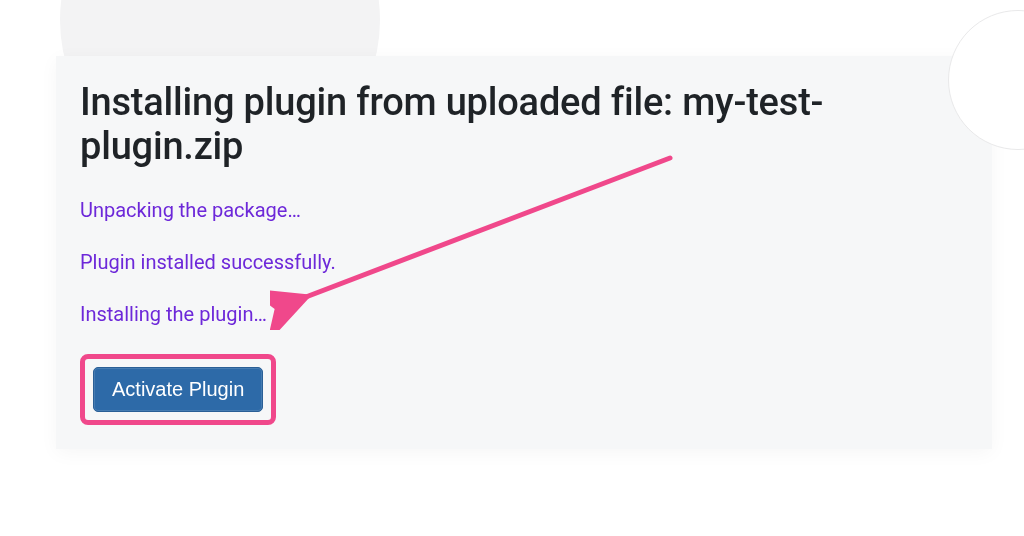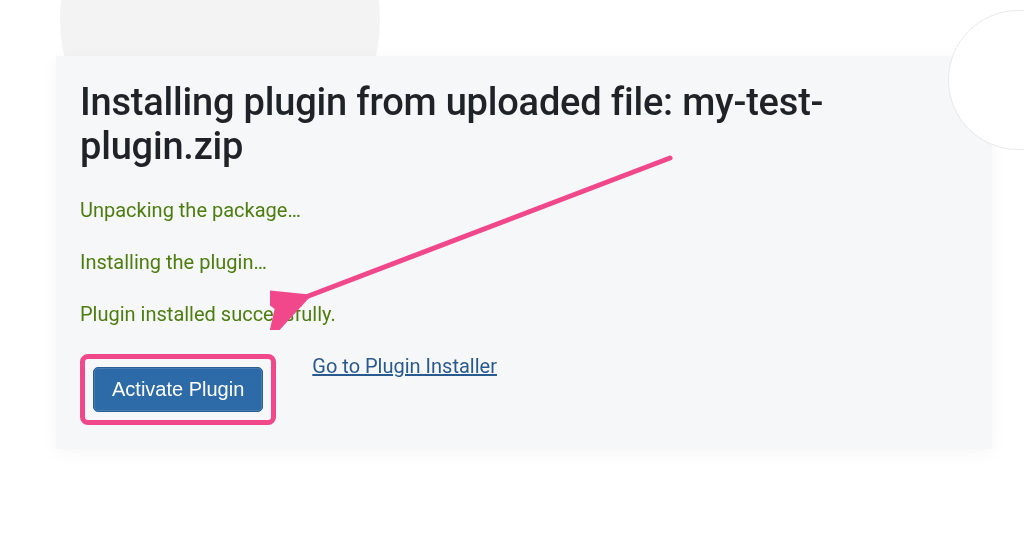--- a/index.html
+++ b/index.html
@@ -48,21 +48,21 @@
 
     .page-title {
       font-size: 38px;
       font-weight: 500;
       color: #1f2327;
       margin-bottom: 30px;
       letter-spacing: -0.2px;
     }
     .status-line {
       font-size: 20px;
-      color: #4d7c0f;
+      color: #6d28d9;
       margin-bottom: 28px;
     }
 
     .actions {
       display: flex;
       align-items: flex-start;
       gap: 36px;
       margin-top: 6px;
     }
 
@@ -109,28 +109,27 @@
 <div class="deco-left"></div>
 <div class="deco-right"></div>
 
 <div class="panel">
 
   <h1 class="page-title">
     <span>Installing plugin from uploaded file: </span><span>my-test-plugin.zip</span>
   </h1>
 
   <p class="status-line">Unpacking the package…</p>
+  <p class="status-line">Plugin installed successfully.</p>
   <p class="status-line">Installing the plugin…</p>
-  <p class="status-line">Plugin installed successfully.</p>
 
   <div class="actions">
     <span class="highlight-box">
       <button class="btn-primary">Activate Plugin</button>
     </span>
-    <a class="link-secondary">Go to Plugin Installer</a>
   </div>
 
 </div>
 
 <svg class="arrow-svg" viewBox="0 0 420 190">
   <defs>
     <marker id="ahead" markerWidth="12" markerHeight="12" refX="3" refY="6" orient="auto">
       <path d="M12,0 L0,6 L12,12 L8,6 Z" fill="#f0488b"></path>
     </marker>
   </defs>

